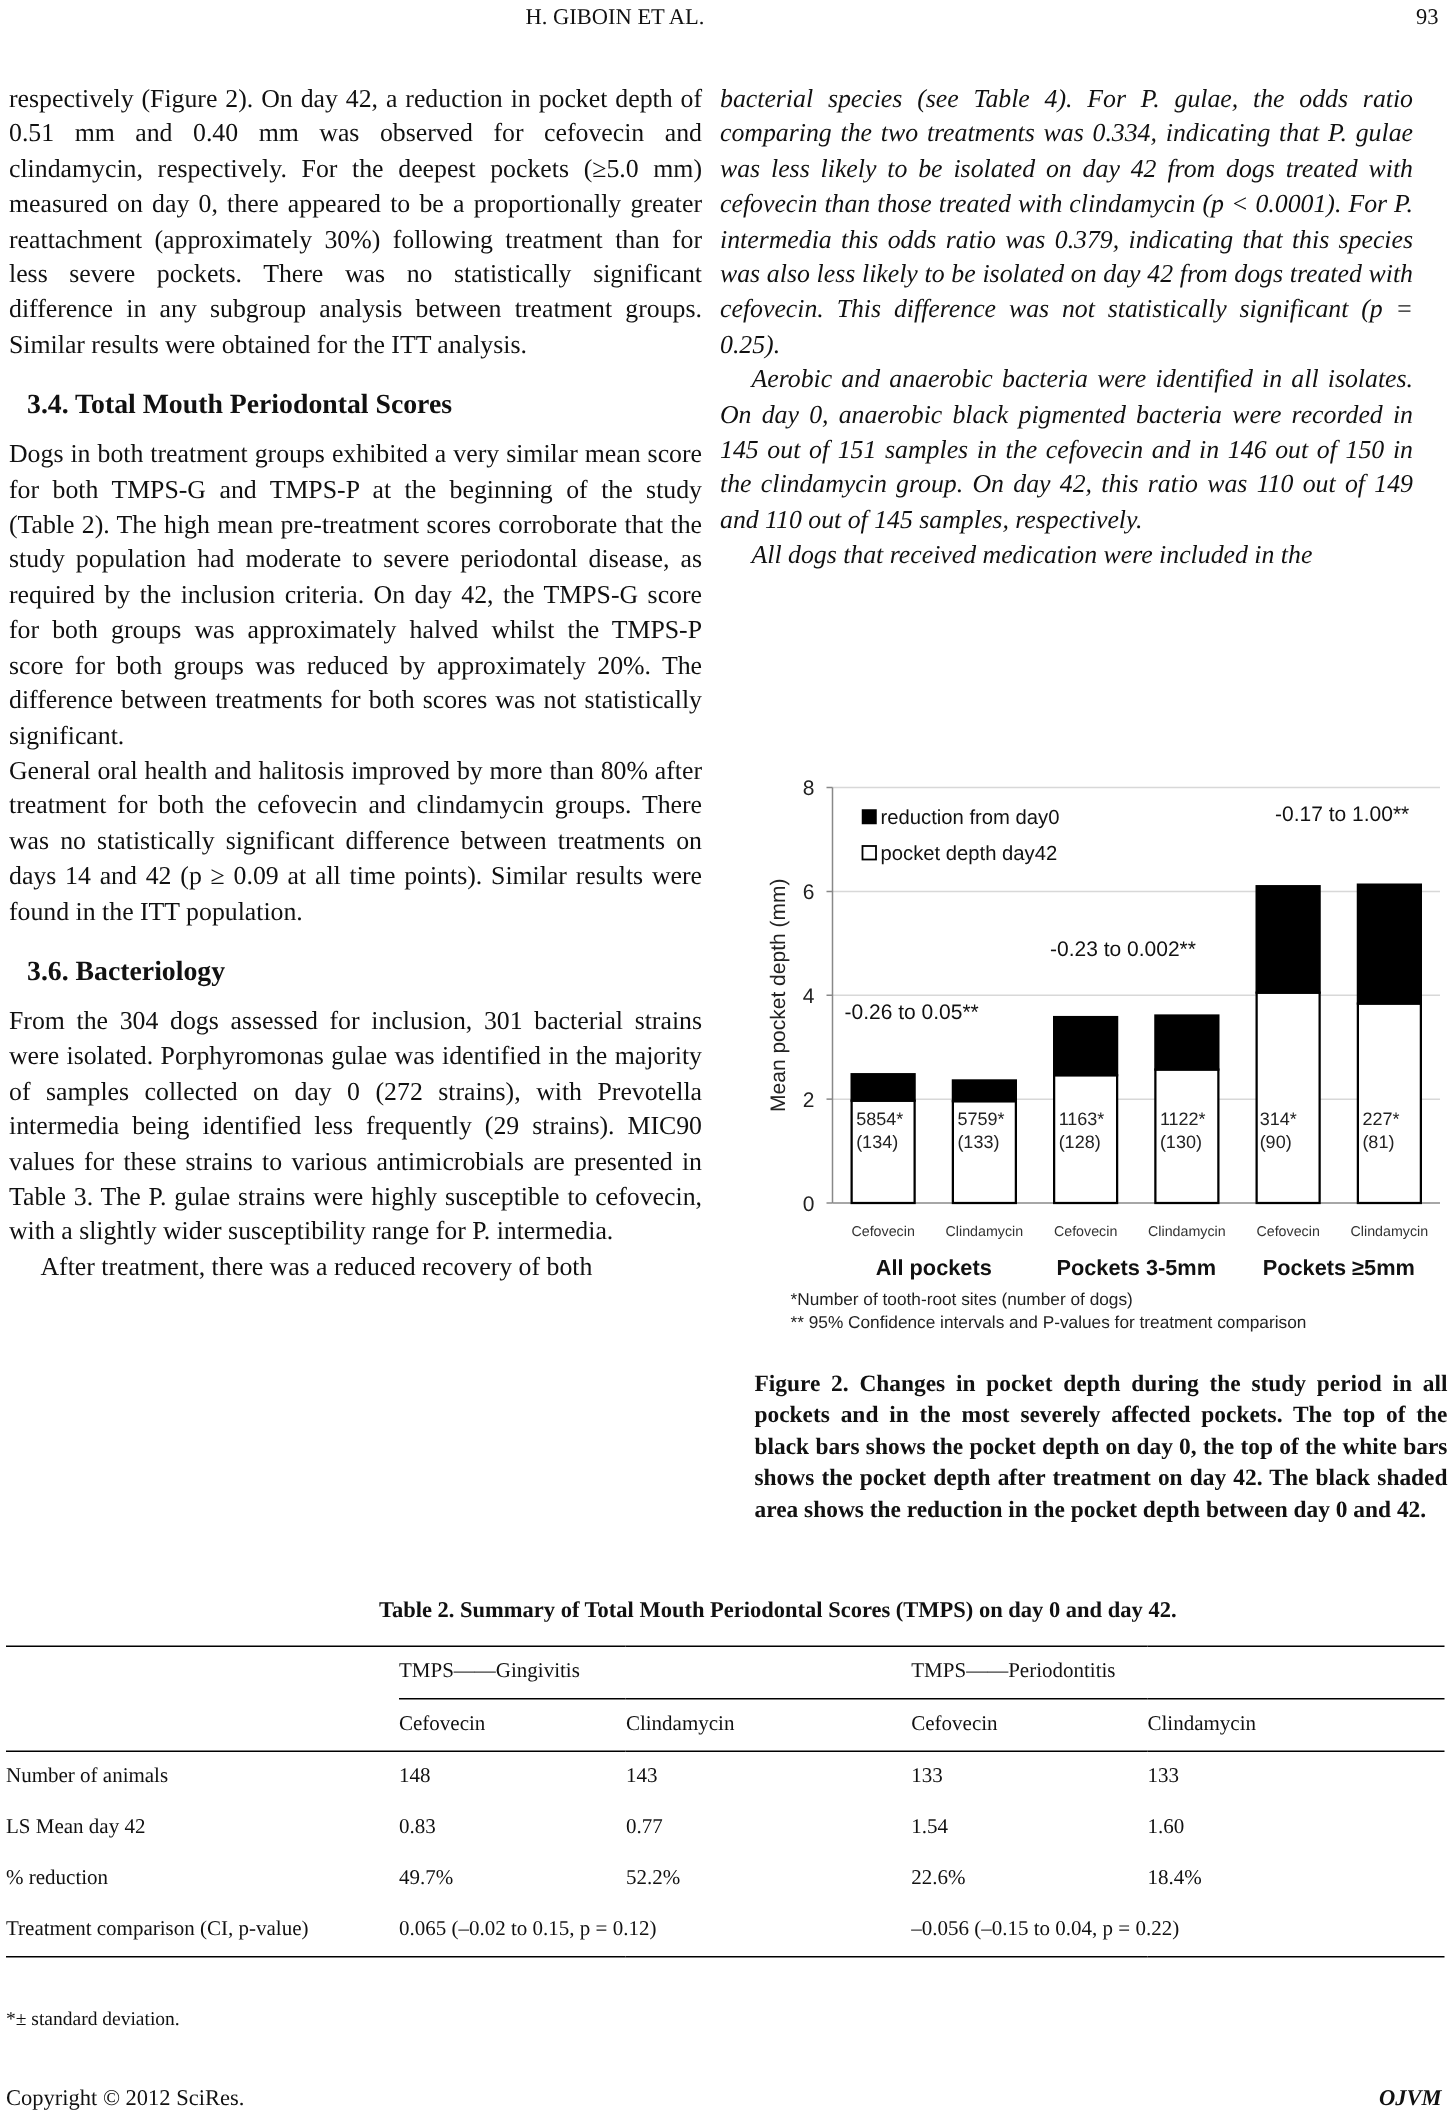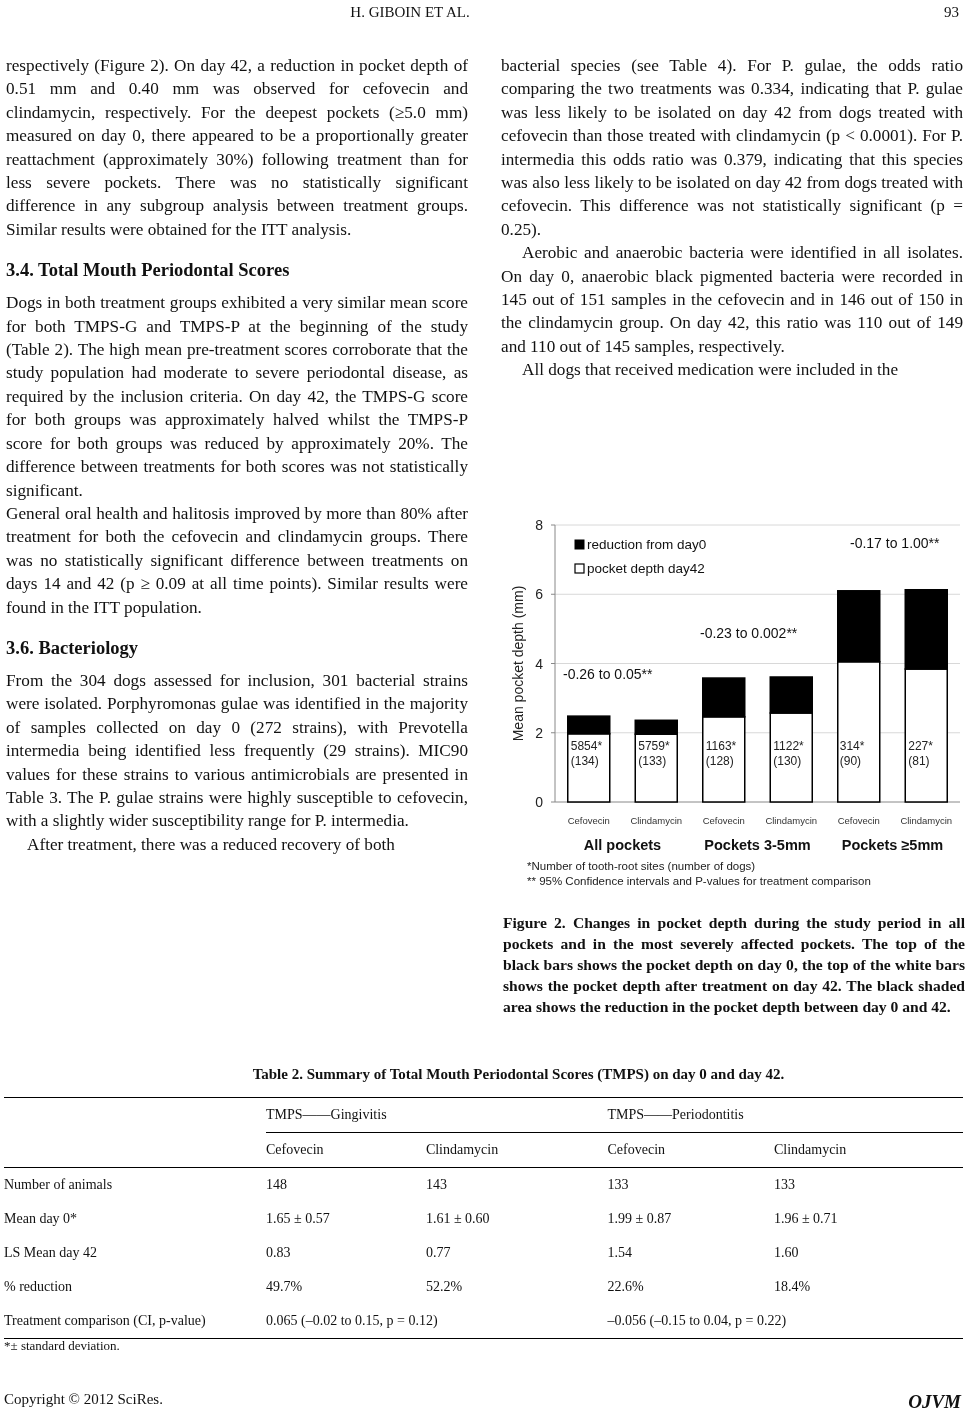--- a/index.html
+++ b/index.html
@@ -1,36 +1,36 @@
 <!DOCTYPE html>
 <html><head>
 <meta charset="utf-8">
 <style>
   html, body { margin:0; padding:0; background:#ffffff; }
   body { width:967px; height:1414px; position:relative; overflow:hidden; font-family:"Liberation Serif", serif; color:#111; }
   .running-head { position:absolute; top:4px; left:0; width:820px; text-align:center; font-size:15px; }
   .page-num { position:absolute; top:4px; right:8px; font-size:15px; }
   .col { position:absolute; top:54px; width:462px; font-size:17.2px; line-height:23.4px; text-align:justify; }
   .col-left { left:6px; }
-  .col-right { left:501px; }
+  .col-right { left:480px;font-style:italic; }
   .col p { margin:0; }
   .indent { text-indent:21px; }
-  h3 { margin:0; font-size:18.5px; font-weight:bold; line-height:24px; }
+  h3 { margin:12px; font-size:18.5px; font-weight:bold; line-height:24px; }
   .sec { margin-top:17px !important; margin-bottom:9px !important; }
   .fig { position:absolute; left:505px; top:512px; width:460px; height:390px; }
   .fig-caption { position:absolute; left:503px; top:912px; width:462px; font-size:15.6px; font-weight:bold; line-height:21px; text-align:justify; }
   .tbl-title { position:absolute; top:1066px; left:0; width:967px; text-align:center; font-weight:bold; font-size:15px;margin-left:35px; }
   table.t2 { position:absolute; left:4px; top:1097px; width:959px; border-collapse:collapse; font-size:14px; }
   table.t2 td { text-align:left; padding:0; height:34px; }
   .rule-top { border-top:1.5px solid #000; }
   .rule-sub { border-top:1px solid #000; }
   .rule-bot { border-bottom:1.5px solid #000; }
   .footnote { position:absolute; left:4px; top:1338px; font-size:13px;text-align:right; }
   .copyright { position:absolute; left:4px; top:1391px; font-size:15px; }
-  .journal { position:absolute; right:6px; top:1391px; font-size:19px; font-weight:bold; font-style:italic; }
+  .journal { position:absolute; right:6px; top:1391px; font-size:15px; font-weight:bold; font-style:italic; }
   svg text { font-family:"Liberation Sans", sans-serif; }
 </style>
 </head>
 <body>
 
 <div class="running-head">H. GIBOIN ET AL.</div>
 <div class="page-num">93</div>
 
 <div class="col col-left">
   <p>respectively (Figure 2). On day 42, a reduction in pocket depth of 0.51 mm and 0.40 mm was observed for cefovecin and clindamycin, respectively. For the deepest pockets (≥5.0 mm) measured on day 0, there appeared to be a proportionally greater reattachment (approximately 30%) following treatment than for less severe pockets. There was no statistically significant difference in any subgroup analysis between treatment groups. Similar results were obtained for the ITT analysis.</p>
@@ -128,27 +128,20 @@
     <td class="rule-sub">Clindamycin</td>
   </tr>
   <tr class="rule-top">
     <td>Number of animals</td>
     <td>148</td>
     <td>143</td>
     <td>133</td>
     <td>133</td>
   </tr>
   <tr>
-    <td>Mean day 0*</td>
-    <td>1.65 ± 0.57</td>
-    <td>1.61 ± 0.60</td>
-    <td>1.99 ± 0.87</td>
-    <td>1.96 ± 0.71</td>
-  </tr>
-  <tr>
     <td>LS Mean day 42</td>
     <td>0.83</td>
     <td>0.77</td>
     <td>1.54</td>
     <td>1.60</td>
   </tr>
   <tr>
     <td>% reduction</td>
     <td>49.7%</td>
     <td>52.2%</td>

